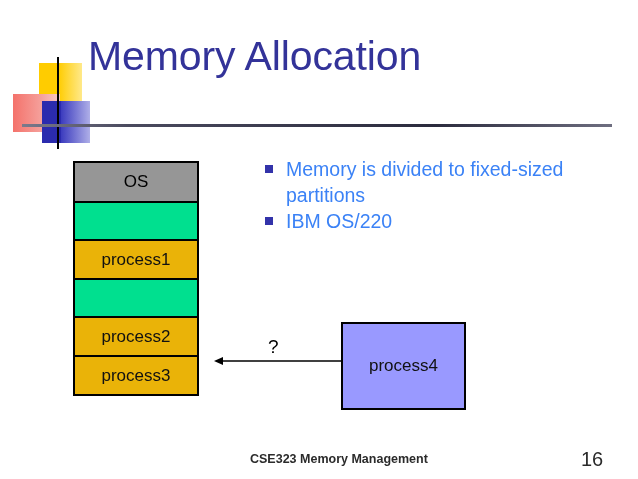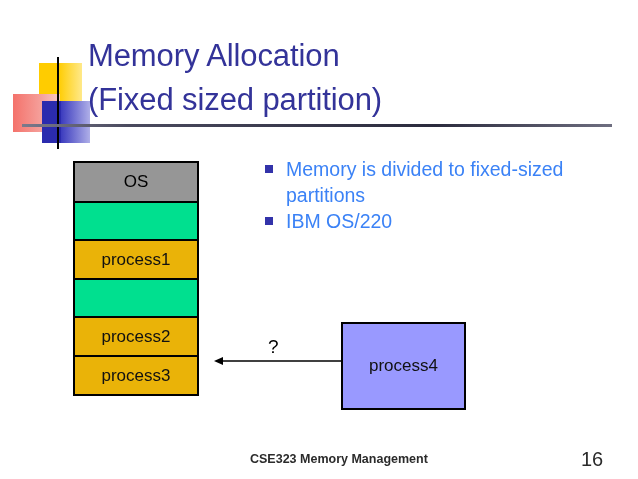--- a/index.html
+++ b/index.html
@@ -73,21 +73,21 @@
 
   
   #title-block {
     position: absolute;
     left: 88px;
     top: 34px;
     width: 540px;
   }
   .title-line {
     color: #333399;
-    font-size: 31px;
+    font-size: 41px;
     line-height: 44px;
     font-weight: normal;
     white-space: nowrap;
     letter-spacing: -0.1px;
   }
   #title-rule {
     position: absolute;
     left: 22px;
     top: 124px;
     width: 590px;
@@ -199,21 +199,20 @@
     <div class="sq sq-yellow"></div>
     <div class="sq sq-red"></div>
     <div class="sq sq-blue"></div>
     <div class="sq sq-blue2"></div>
     <div class="sq hline"></div>
     <div class="sq vline"></div>
   </div>
 
   <div id="title-block">
     <div class="title-line">Memory Allocation</div>
-    <div class="title-line">(Fixed sized partition)</div>
   </div>
   <div id="title-rule"></div>
 
   <div id="memory-column">
     <div class="mem-block mem-os">
       <span>OS</span>
     </div>
     <div class="mem-block mem-free">
       <span></span>
     </div>

